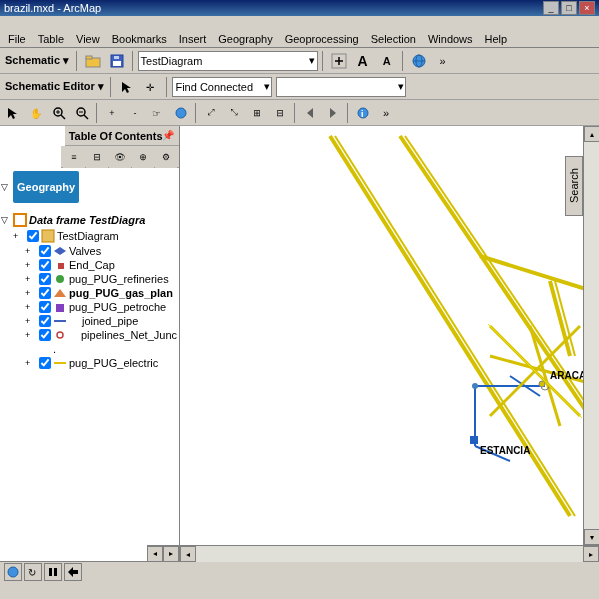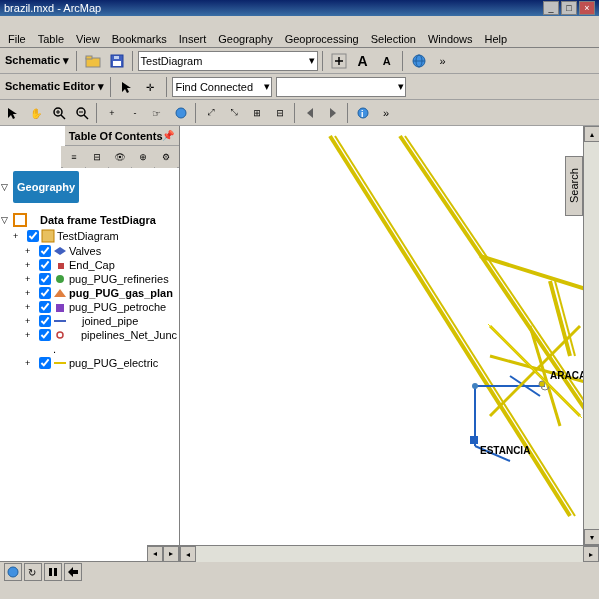--- a/index.html
+++ b/index.html
@@ -359,21 +359,21 @@
         <span class="toc-expand">▽</span>
         <span class="geography-badge">Geography</span>
       </div>
       <div style="height:8px;"></div>
 
       <div class="toc-item">
         <span class="toc-expand">▽</span>
         <svg width="14" height="14">
             <rect x="1" y="1" width="12" height="12" fill="none" stroke="#e08000" stroke-width="2"></rect>
           </svg>
-        <span style="font-weight:bold; margin-left:13px;">Data frame TestDiagra</span>
+        <span style="font-weight:bold; margin-left:2px;font-style:italic;">Data frame TestDiagra</span>
       </div>
 
       <div class="toc-item indent-1">
         <span class="toc-expand">+</span>
         <input type="checkbox" checked="" class="toc-checkbox" style="">
         <svg width="14" height="14">
             <rect x="1" y="1" width="12" height="12" fill="#e8c060" stroke="#c08000" stroke-width="1"></rect>
           </svg>
         <span style="margin-left:2px;">TestDiagram</span>
       </div>

